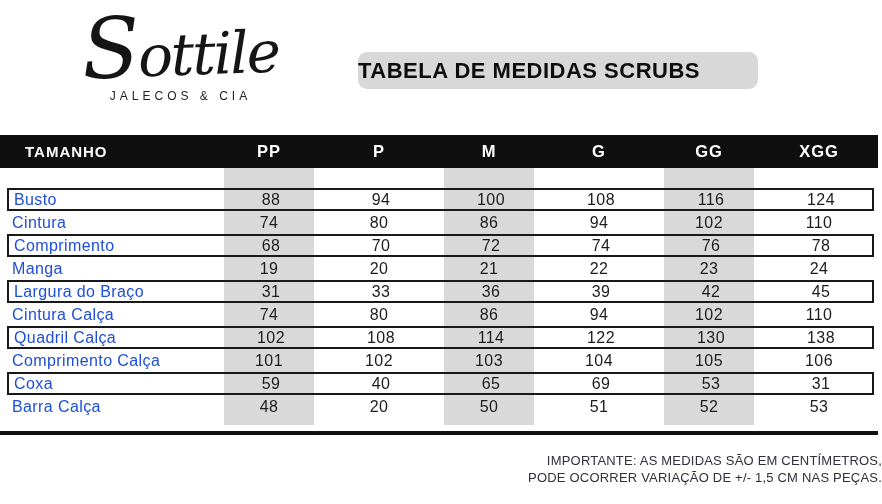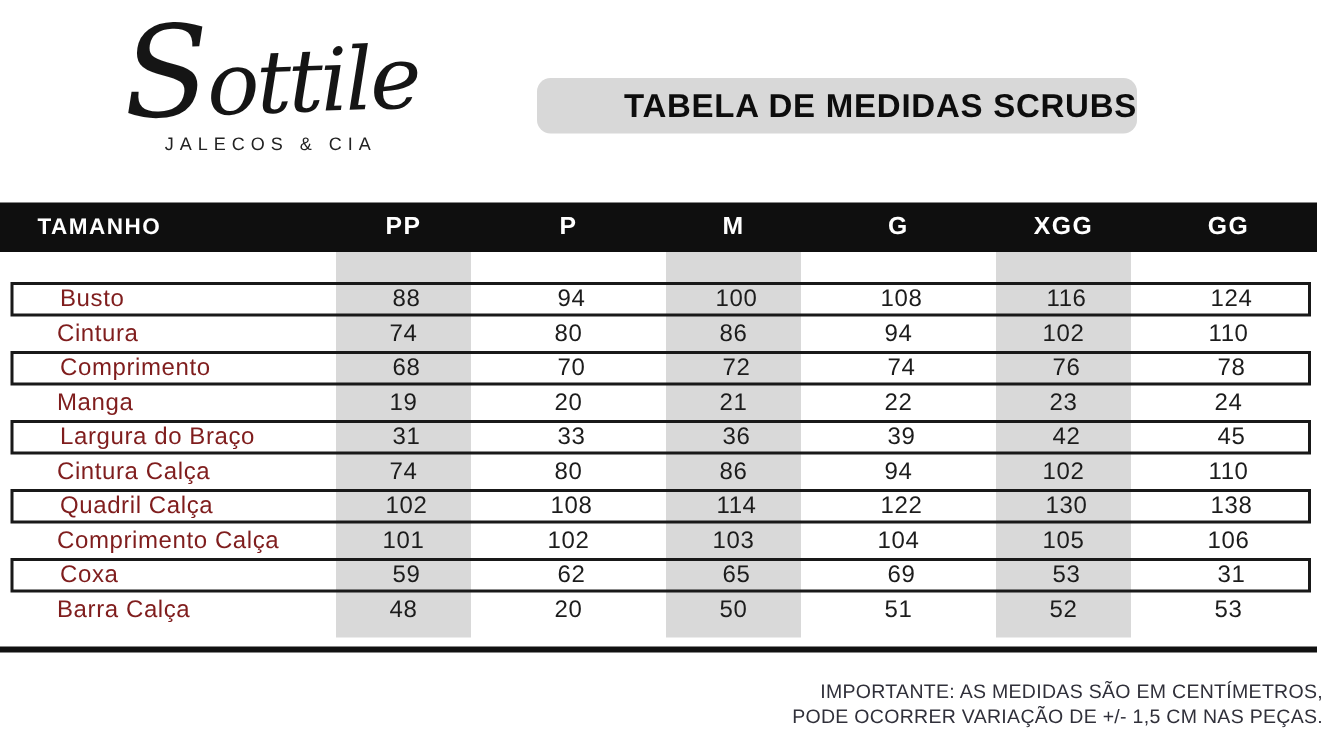--- a/index.html
+++ b/index.html
@@ -50,21 +50,21 @@
   .banner {
     position: absolute;
     left: 358px;
     top: 52px;
     width: 400px;
     height: 37px;
     background: var(--banner-bg, #d8d8d8);
     border-radius: 9px;
     display: flex;
     align-items: center;
-    justify-content: flex-end;
+    justify-content: flex-start;
   }
   .banner span {
     font-size: 22px;
     font-weight: 700;
     letter-spacing: 0.5px;
     color: #0d0d0d;
   }
 
   
   .header-bar {
@@ -119,24 +119,24 @@
     box-sizing: border-box;
     height: 23px;
     display: grid;
     grid-template-columns: 207px repeat(6, 110px);
     align-items: center;
   }
   .t-row.boxed {
     border: 2px solid #191919;
   }
   .cell-label {
-    padding-left: 31px;
+    padding-left: 5px;
     font-size: 16px;
     letter-spacing: 0.4px;
-    color: #7f1d1d;
+    color: #1d4ed8;
     white-space: nowrap;
   }
   .cell-val {
     text-align: center;
     font-size: 16px;
     letter-spacing: 0.4px;
     color: #1c1c1c;
   }
 
   
@@ -177,22 +177,22 @@
   <div class="banner">
     <span>TABELA DE MEDIDAS SCRUBS</span>
   </div>
 
   <div class="header-bar" id="header-bar">
     <div class="h-label">TAMANHO</div>
   <div class="h-size">PP</div>
       <div class="h-size">P</div>
       <div class="h-size">M</div>
       <div class="h-size">G</div>
+      <div class="h-size">GG</div>
       <div class="h-size">XGG</div>
-      <div class="h-size">GG</div>
     </div>
 
   <div class="stripe stripe-1"></div>
   <div class="stripe stripe-2"></div>
   <div class="stripe stripe-3"></div>
 
   <div class="rows" id="rows">
       <div class="t-row boxed">
         <div class="cell-label">Busto</div>
         <div class="cell-val">88</div>
@@ -261,21 +261,21 @@
         <div class="cell-val">101</div>
         <div class="cell-val">102</div>
         <div class="cell-val">103</div>
         <div class="cell-val">104</div>
         <div class="cell-val">105</div>
         <div class="cell-val">106</div>
       </div>
       <div class="t-row boxed">
         <div class="cell-label">Coxa</div>
         <div class="cell-val">59</div>
-        <div class="cell-val">62</div>
+        <div class="cell-val">40</div>
         <div class="cell-val">65</div>
         <div class="cell-val">69</div>
         <div class="cell-val">53</div>
         <div class="cell-val">31</div>
       </div>
       <div class="t-row">
         <div class="cell-label">Barra Calça</div>
         <div class="cell-val">48</div>
         <div class="cell-val">20</div>
         <div class="cell-val">50</div>

